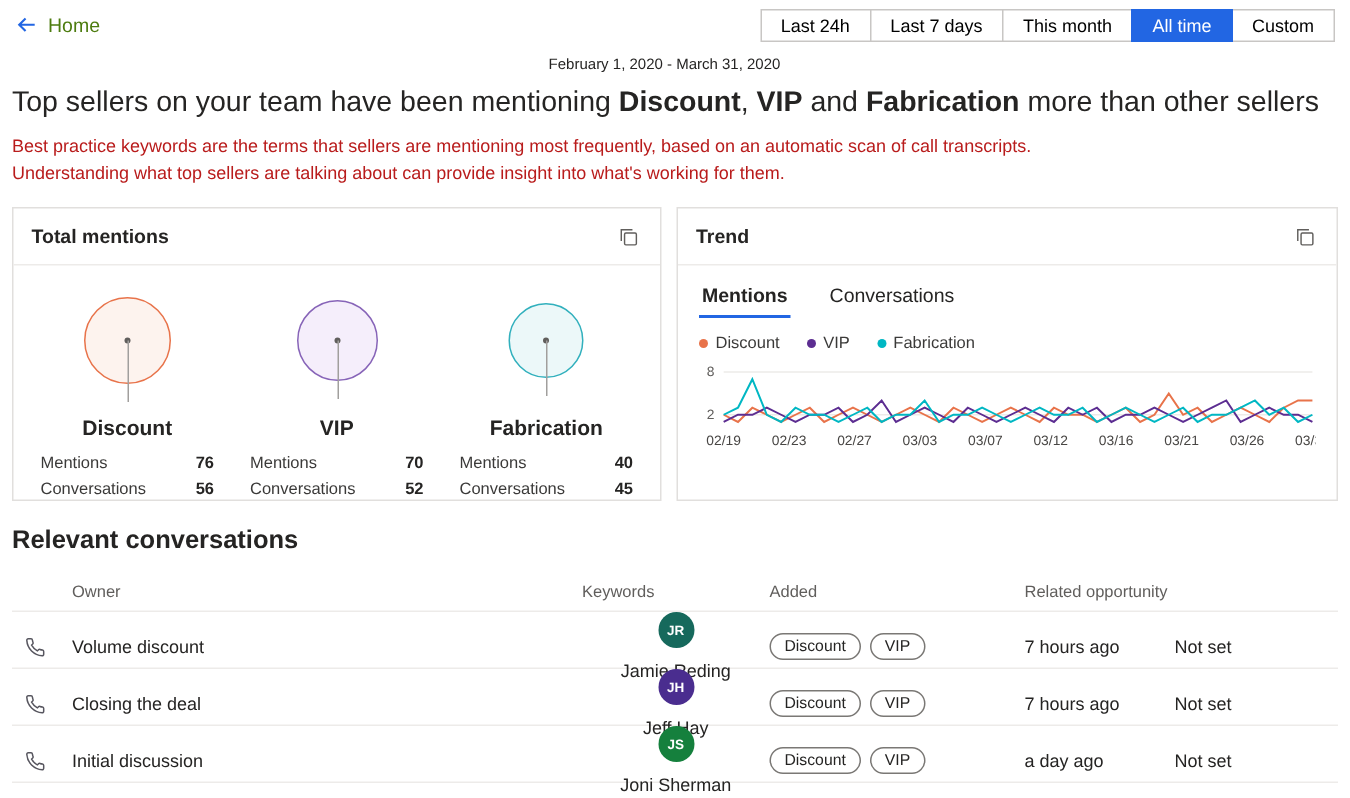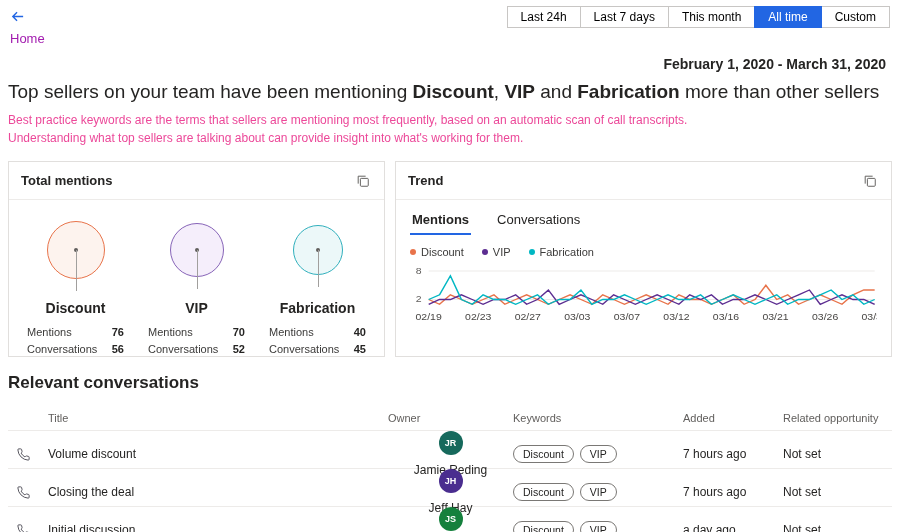--- a/index.html
+++ b/index.html
@@ -1,36 +1,36 @@
 <!DOCTYPE html>
 <html><head>
 <meta charset="utf-8">
 <style>
   * { box-sizing: border-box; }
   body { margin:0; font-family:"Liberation Sans", sans-serif; background:#fff; color:#252423; }
   .page { width:900px; height:532px; overflow:hidden; background:#fff; position:relative; }
 
   
   .topbar { display:flex; justify-content:space-between; align-items:flex-start; padding:6px 10px 0 10px; }
-  .home-link { display:flex; align-items:flex-start; gap:7px; font-size:13px; color:#a21caf; cursor:pointer; padding-top:3px;flex-direction:column; }
+  .home-link { display:flex; align-items:flex-end; gap:7px; font-size:13px; color:#4d7c0f; cursor:pointer; padding-top:3px; }
   .filters { display:flex; }
   .filter-btn { border:1px solid #c8c6c4; background:#fff; font-size:12px; height:22px; padding:3px 13px; margin-left:-1px;
                 font-family:inherit; color:#000000; cursor:pointer; line-height:1.2; }
   .filter-btn.sel { background:#2266e3; border-color:#2266e3; color:#ffffff; position:relative; z-index:1; }
 
-  .date-range { text-align:right; font-size:14px; font-weight:bold; padding:10px 14px 0 0; }
+  .date-range { text-align:center; font-size:10px; font-weight:normal; padding:10px 14px 0 0; }
 
   .headline { font-size:19px; padding:9px 8px 0 8px; font-weight:400; }
   .headline .kw { font-weight:bold; }
-  .desc { padding:8px 8px 0 8px; font-size:12px; color:#ec4899; line-height:1.5; }
+  .desc { padding:8px 8px 0 8px; font-size:12px; color:#b91c1c; line-height:1.5; }
 
   
   .cards { display:flex; gap:10px; margin:14px 8px 0 8px; }
   .card { border:1px solid #e1dfdd; background:#fff; height:196px; }
-  .card.left { width:377px; }
+  .card.left { width:433px; }
   .card.right { flex:1; }
   .card-head { height:38px; display:flex; align-items:center; justify-content:space-between; padding:0 12px; border-bottom:1px solid #edebe9; }
   .card-title { font-size:13px; font-weight:bold; }
   .icon-btn { background:none; border:none; padding:2px; cursor:pointer; display:flex; }
 
   
   .tm-body { display:flex; padding:12px 6px 0 6px; }
   .kw-item { flex:1; padding:0 12px; }
   .bubble-wrap { height:76px; display:flex; align-items:center; justify-content:center; }
   .bubble { position:relative; border-radius:50%; border:1.5px solid #999; }
@@ -226,21 +226,20 @@
         </div>
       </div>
     </div>
   </div>
 
   <div class="rc-section">
     <div class="rc-title">Relevant conversations</div>
     <div class="rc-table">
       <div class="trow head">
         <div></div>
-        <div>Title</div>
         <div>Owner</div>
         <div>Keywords</div>
         <div>Added</div>
         <div>Related opportunity</div>
       </div>
 
       <div class="trow">
         <div class="cell-phone">
           <svg width="15" height="15" viewBox="0 0 24 24" fill="none" stroke="#57565f" stroke-width="1.6">
               <path d="M21 16.5v3a1.5 1.5 0 0 1-1.65 1.5A17.5 17.5 0 0 1 3 4.65 1.5 1.5 0 0 1 4.5 3h3a1.5 1.5 0 0 1 1.5 1.3c.12.9.34 1.78.64 2.62a1.5 1.5 0 0 1-.34 1.58L8.1 9.7a16 16 0 0 0 6.2 6.2l1.2-1.2a1.5 1.5 0 0 1 1.58-.34c.84.3 1.72.52 2.62.64A1.5 1.5 0 0 1 21 16.5z"></path>

